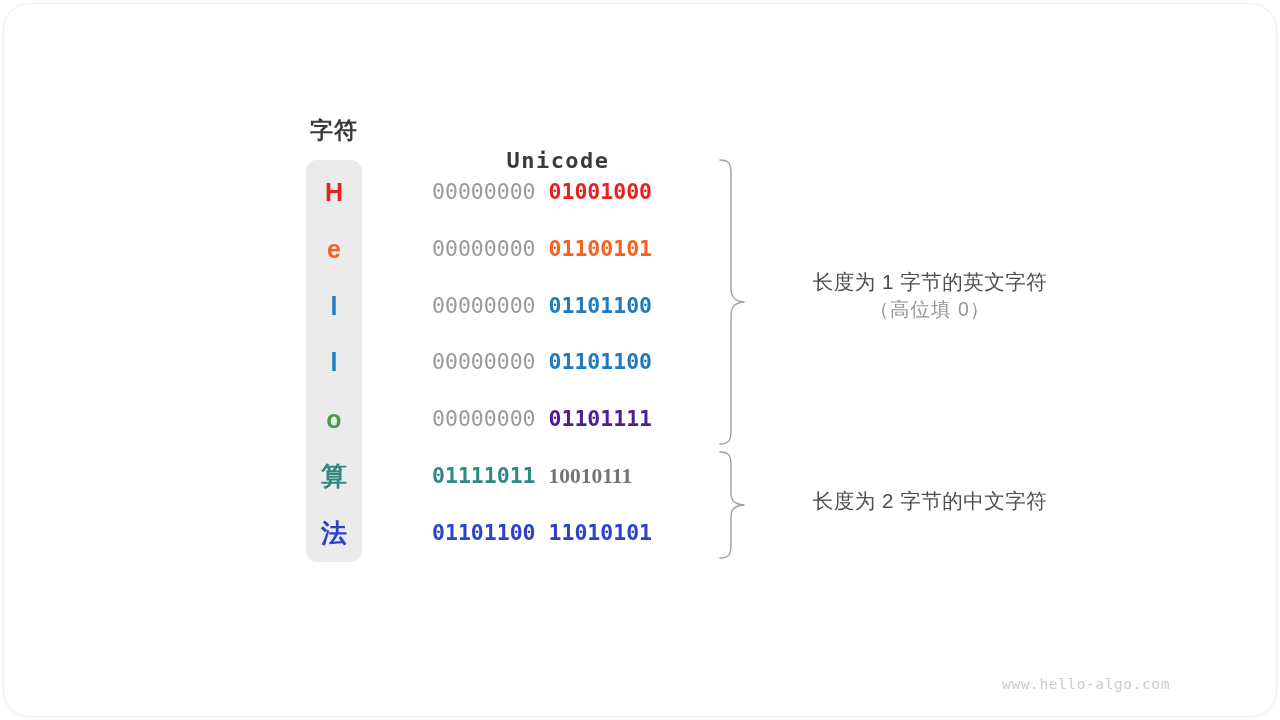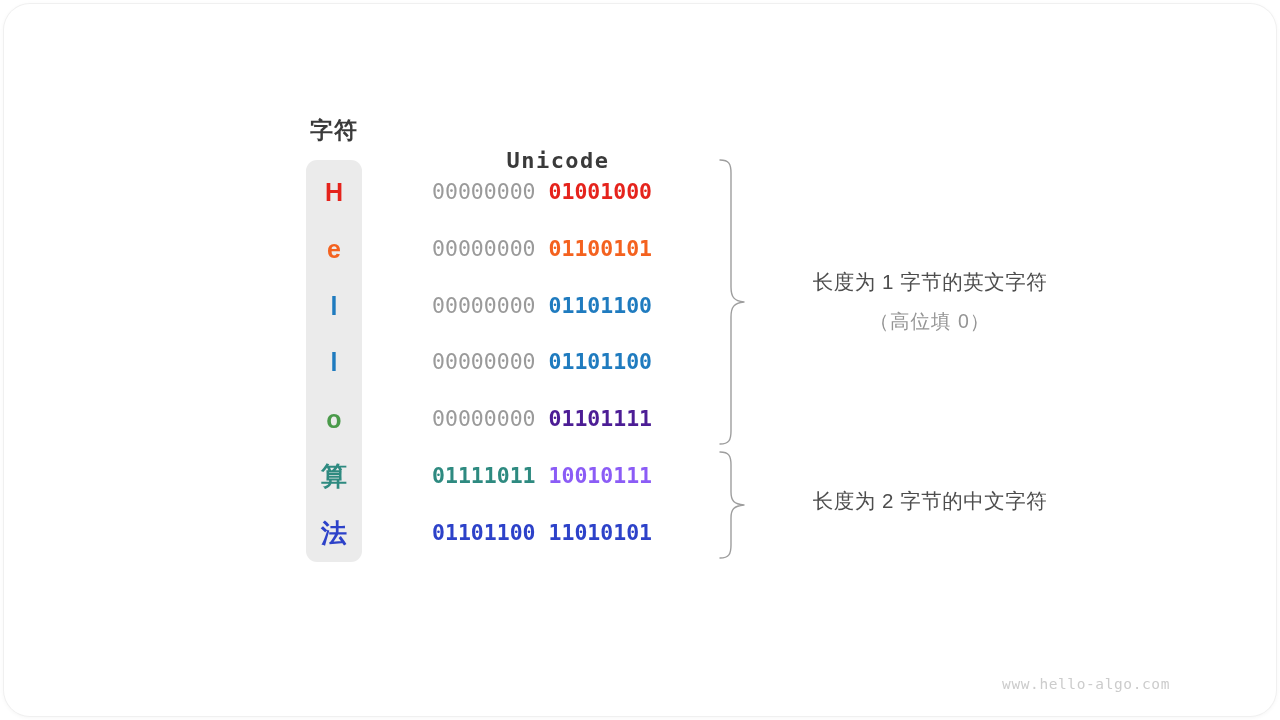--- a/index.html
+++ b/index.html
@@ -123,21 +123,21 @@
     font-size: 20.5px;
     letter-spacing: 0.5px;
   }
   #annot-1 {
     left: 760px;
     top: 268px;
     width: 340px;
   }
   #annot-1-sub {
     display: block;
-    margin-top: 12px;
+    margin-top: 0;
     color: #949494;
     font-size: 19.5px;
     letter-spacing: 1px;
   }
   #annot-2 {
     left: 760px;
     top: 487px;
     width: 340px;
   }
 
@@ -169,21 +169,21 @@
       <div class="bin-row" style="top: 164px;"><span class="byte-hi" style="color: rgb(154, 154, 154);">00000000</span><span>&nbsp;</span><span class="byte-lo" style="color: rgb(229, 35, 28); margin-top: 28px;">01001000</span></div>
       <div class="char-cell" style="top: 220.8px; color: rgb(244, 98, 31);">e</div>
       <div class="bin-row" style="top: 220.8px;"><span class="byte-hi" style="color: rgb(154, 154, 154);">00000000</span><span>&nbsp;</span><span class="byte-lo" style="color: rgb(244, 98, 31);">01100101</span></div>
       <div class="char-cell" style="top: 277.6px; color: rgb(31, 123, 191);">l</div>
       <div class="bin-row" style="top: 277.6px;"><span class="byte-hi" style="color: rgb(154, 154, 154);">00000000</span><span>&nbsp;</span><span class="byte-lo" style="color: rgb(31, 123, 191);">01101100</span></div>
       <div class="char-cell" style="top: 334.4px; color: rgb(31, 123, 191);">l</div>
       <div class="bin-row" style="top: 334.4px;"><span class="byte-hi" style="color: rgb(154, 154, 154);">00000000</span><span>&nbsp;</span><span class="byte-lo" style="color: rgb(31, 123, 191);">01101100</span></div>
       <div class="char-cell" style="top: 391.2px; color: rgb(74, 154, 74);">o</div>
       <div class="bin-row" style="top: 391.2px;"><span class="byte-hi" style="color: rgb(154, 154, 154);">00000000</span><span>&nbsp;</span><span class="byte-lo" style="color: #4c1d95;">01101111</span></div>
       <div class="char-cell cjk" style="top: 448px; color: rgb(46, 138, 128);">算</div>
-      <div class="bin-row" style="top: 448px;"><span class="byte-hi bold" style="color: rgb(46, 138, 128); margin-top: 46px;">01111011</span><span>&nbsp;</span><span class="byte-lo" style="color: #8b5cf6;">10010111</span></div>
+      <div class="bin-row" style="top: 448px;"><span class="byte-hi bold" style="color: rgb(46, 138, 128); margin-top: 46px;">01111011</span><span>&nbsp;</span><span class="byte-lo" style="color: #737373; font-family: Liberation Serif, serif;">10010111</span></div>
       <div class="char-cell cjk" style="top: 504.8px; color: rgb(45, 66, 201);">法</div>
       <div class="bin-row" style="top: 504.8px;"><span class="byte-hi bold" style="color: rgb(45, 66, 201);">01101100</span><span>&nbsp;</span><span class="byte-lo" style="color: rgb(45, 66, 201);">11010101</span></div>
     </div>
 
   <div class="brace" id="brace-ascii" style="top:158px;">
     <svg width="30" height="288" viewBox="0 0 30 288" fill="none" aria-hidden="true">
       <path d="M2 2 C 11 2, 13 6, 13 15 L 13 129 C 13 139, 16 143, 26 144 C 16 145, 13 149, 13 159 L 13 273 C 13 282, 11 286, 2 286" stroke="#9e9e9e" stroke-width="1.4" fill="none" stroke-linecap="round" stroke-linejoin="round"></path>
     </svg>
   </div>
 

